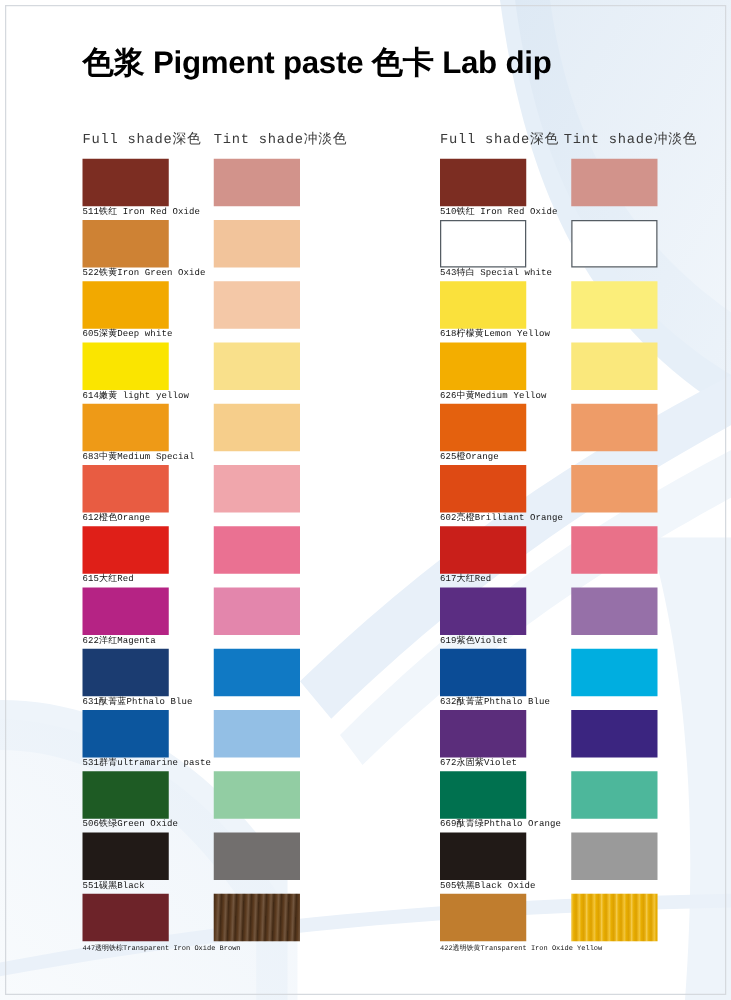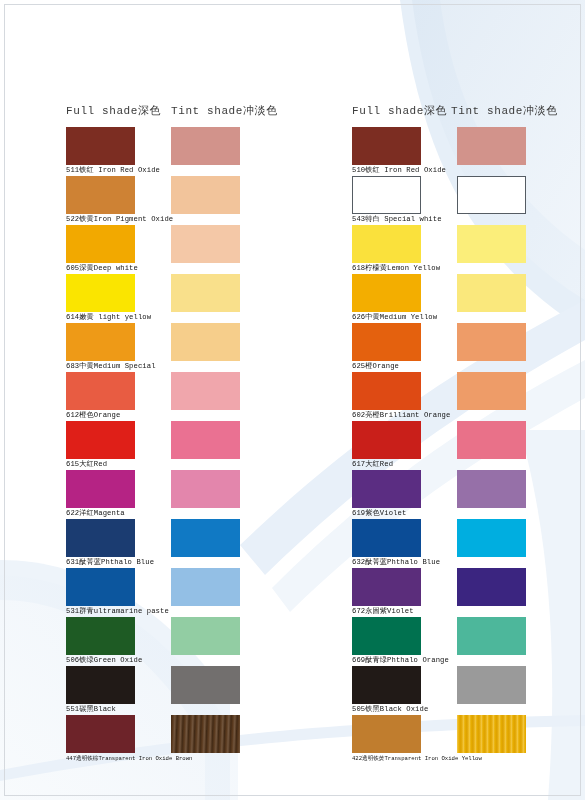--- a/index.html
+++ b/index.html
@@ -150,37 +150,38 @@
       <path d="M0,575 C95,578 180,640 238,740 L238,800 L0,800 Z" fill="url(#g2)" opacity="0.55"></path>
 
       <path d="M520,430 C545,520 560,640 548,800 L585,800 L585,430 Z" fill="#eef4fa"></path>
 
       <path d="M0,770 C160,740 330,720 585,715 L585,726 C335,731 165,751 0,781 Z" fill="#eaf1f9"></path>
     </svg>
   </div>
 
   <div class="page-border"></div>
 
+  <div class="title">色浆 Pigment paste  色卡 Lab dip</div>
 
   <div class="col-header ch-l1">Full shade深色</div>
   <div class="col-header ch-l2">Tint shade冲淡色</div>
   <div class="col-header ch-r1">Full shade深色</div>
   <div class="col-header ch-r2">Tint shade冲淡色</div>
 
   <div class="grid">
     <div class="column col-left" id="col-left">
         <div class="row">
           <div class="swatch sw-full" style="background: rgb(124, 45, 34);"></div>
           <div class="swatch sw-tint" style="background-color: rgb(210, 147, 139);"></div>
           <div class="row-label">511铁红 Iron Red Oxide</div>
         </div>
         <div class="row">
           <div class="swatch sw-full" style="background: rgb(206, 130, 52);"></div>
           <div class="swatch sw-tint" style="background-color: rgb(242, 196, 155);"></div>
-          <div class="row-label">522铁黄Iron Pigment Oxide</div>
+          <div class="row-label">522铁黄Iron Green Oxide</div>
         </div>
         <div class="row">
           <div class="swatch sw-full" style="background: rgb(242, 169, 0);"></div>
           <div class="swatch sw-tint" style="background-color: rgb(244, 200, 167);"></div>
           <div class="row-label">605深黄Deep white</div>
         </div>
         <div class="row">
           <div class="swatch sw-full" style="background: rgb(250, 229, 0);"></div>
           <div class="swatch sw-tint" style="background-color: rgb(249, 224, 139);"></div>
           <div class="row-label">614嫩黄 light yellow</div>

